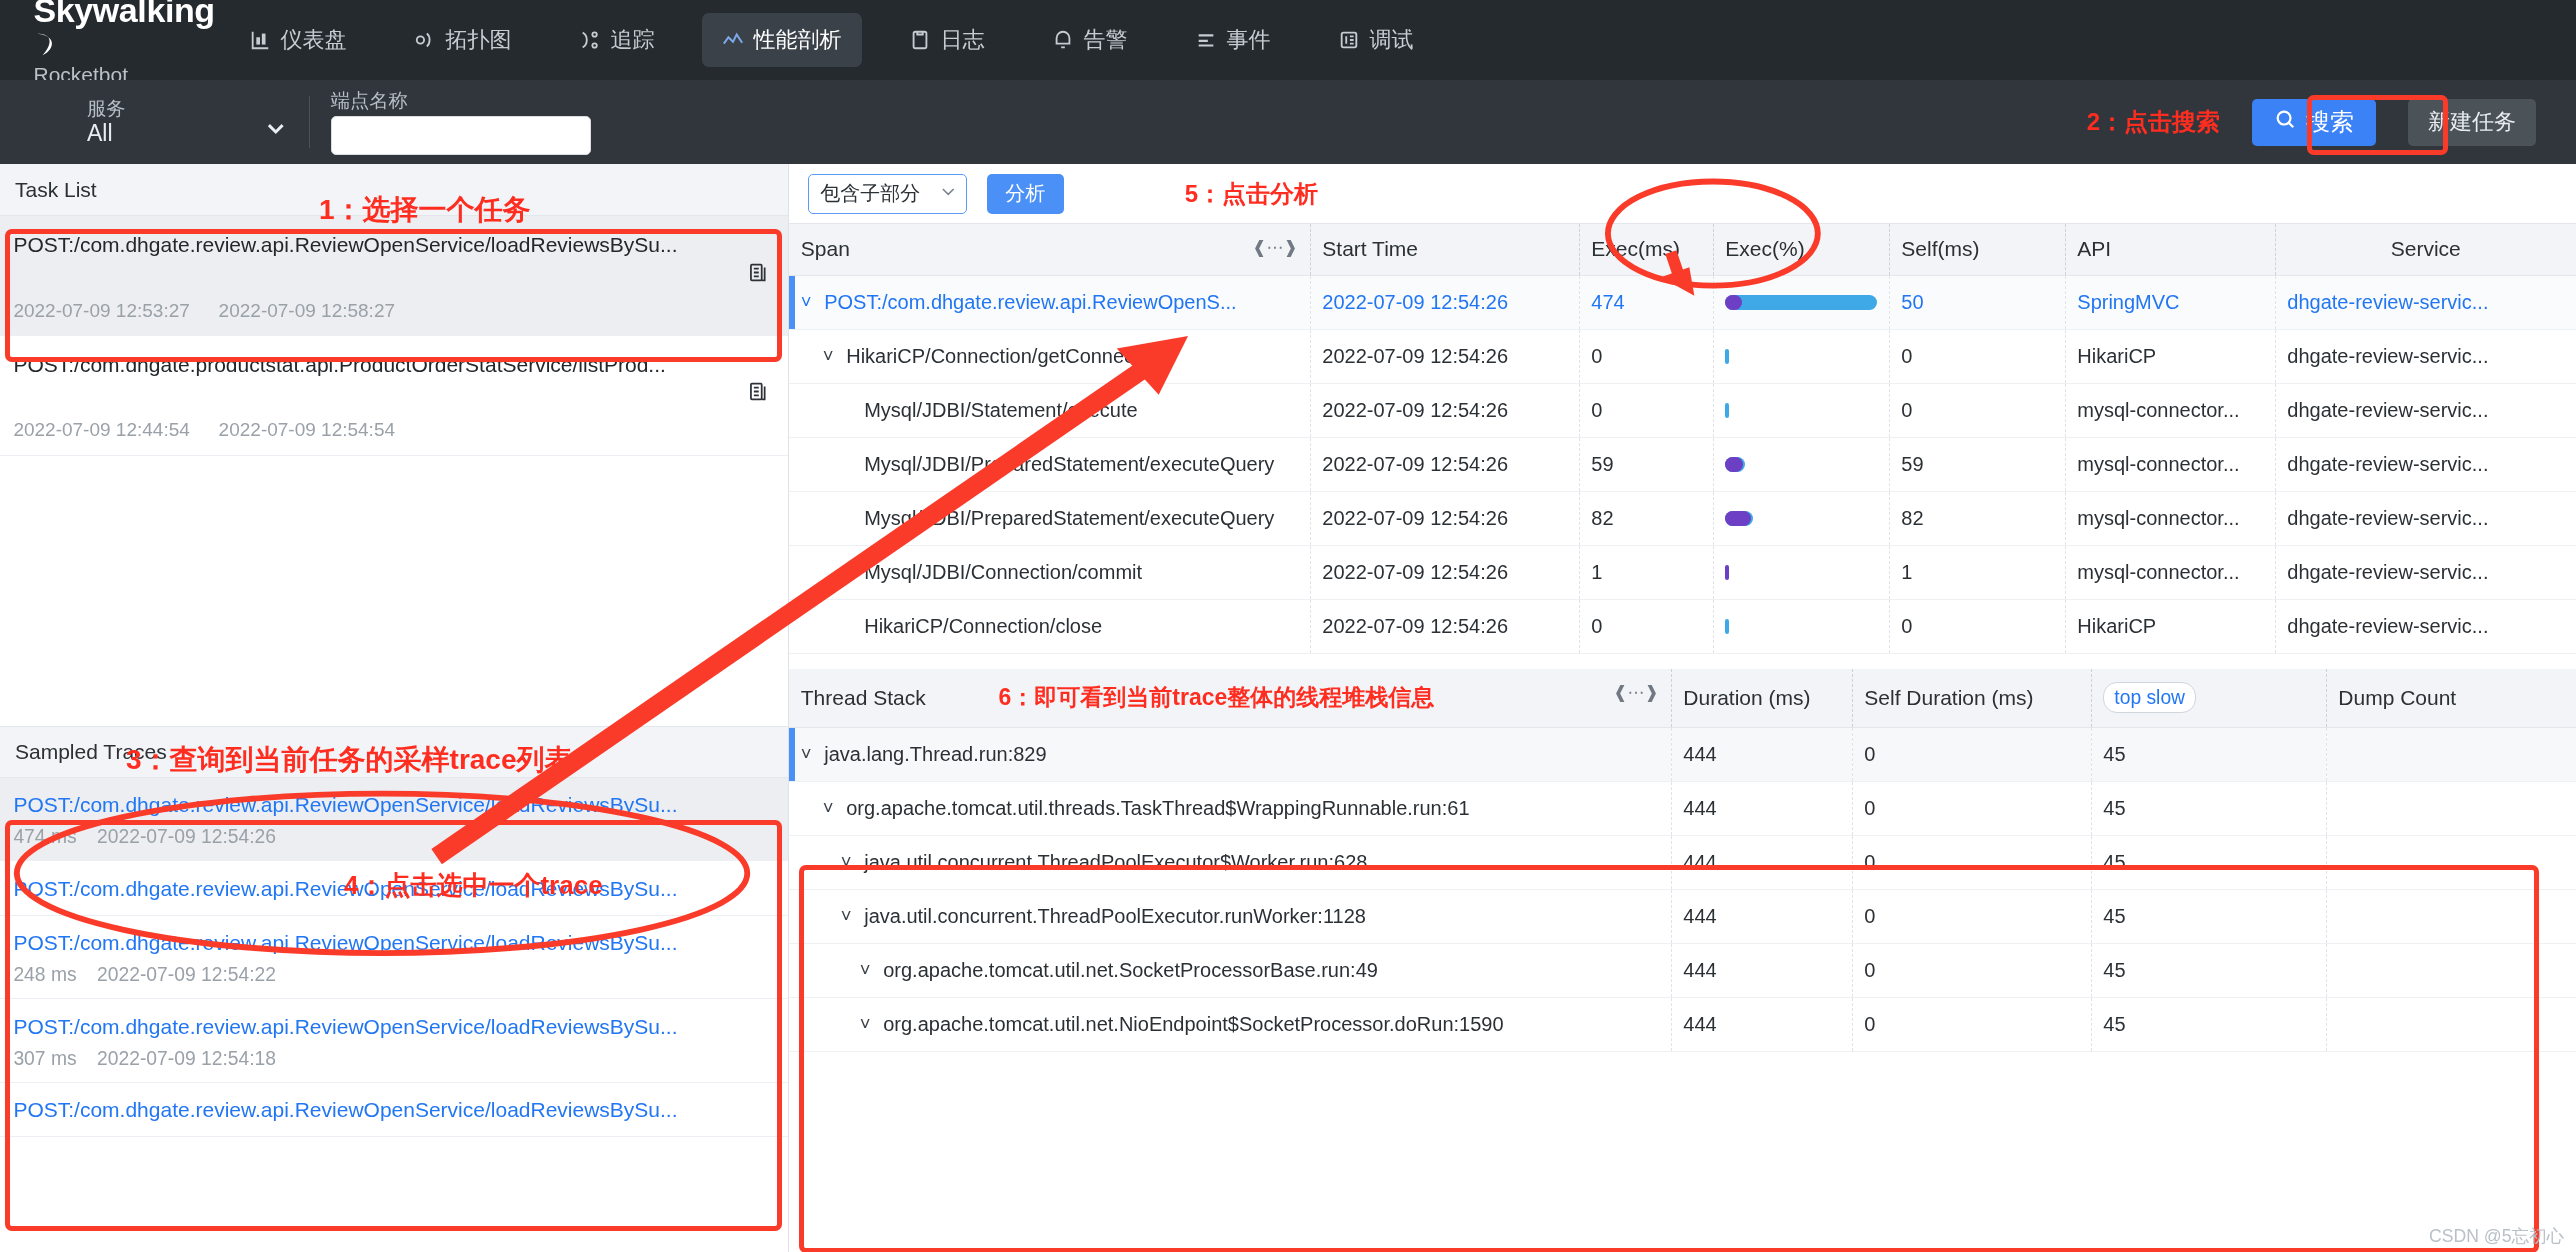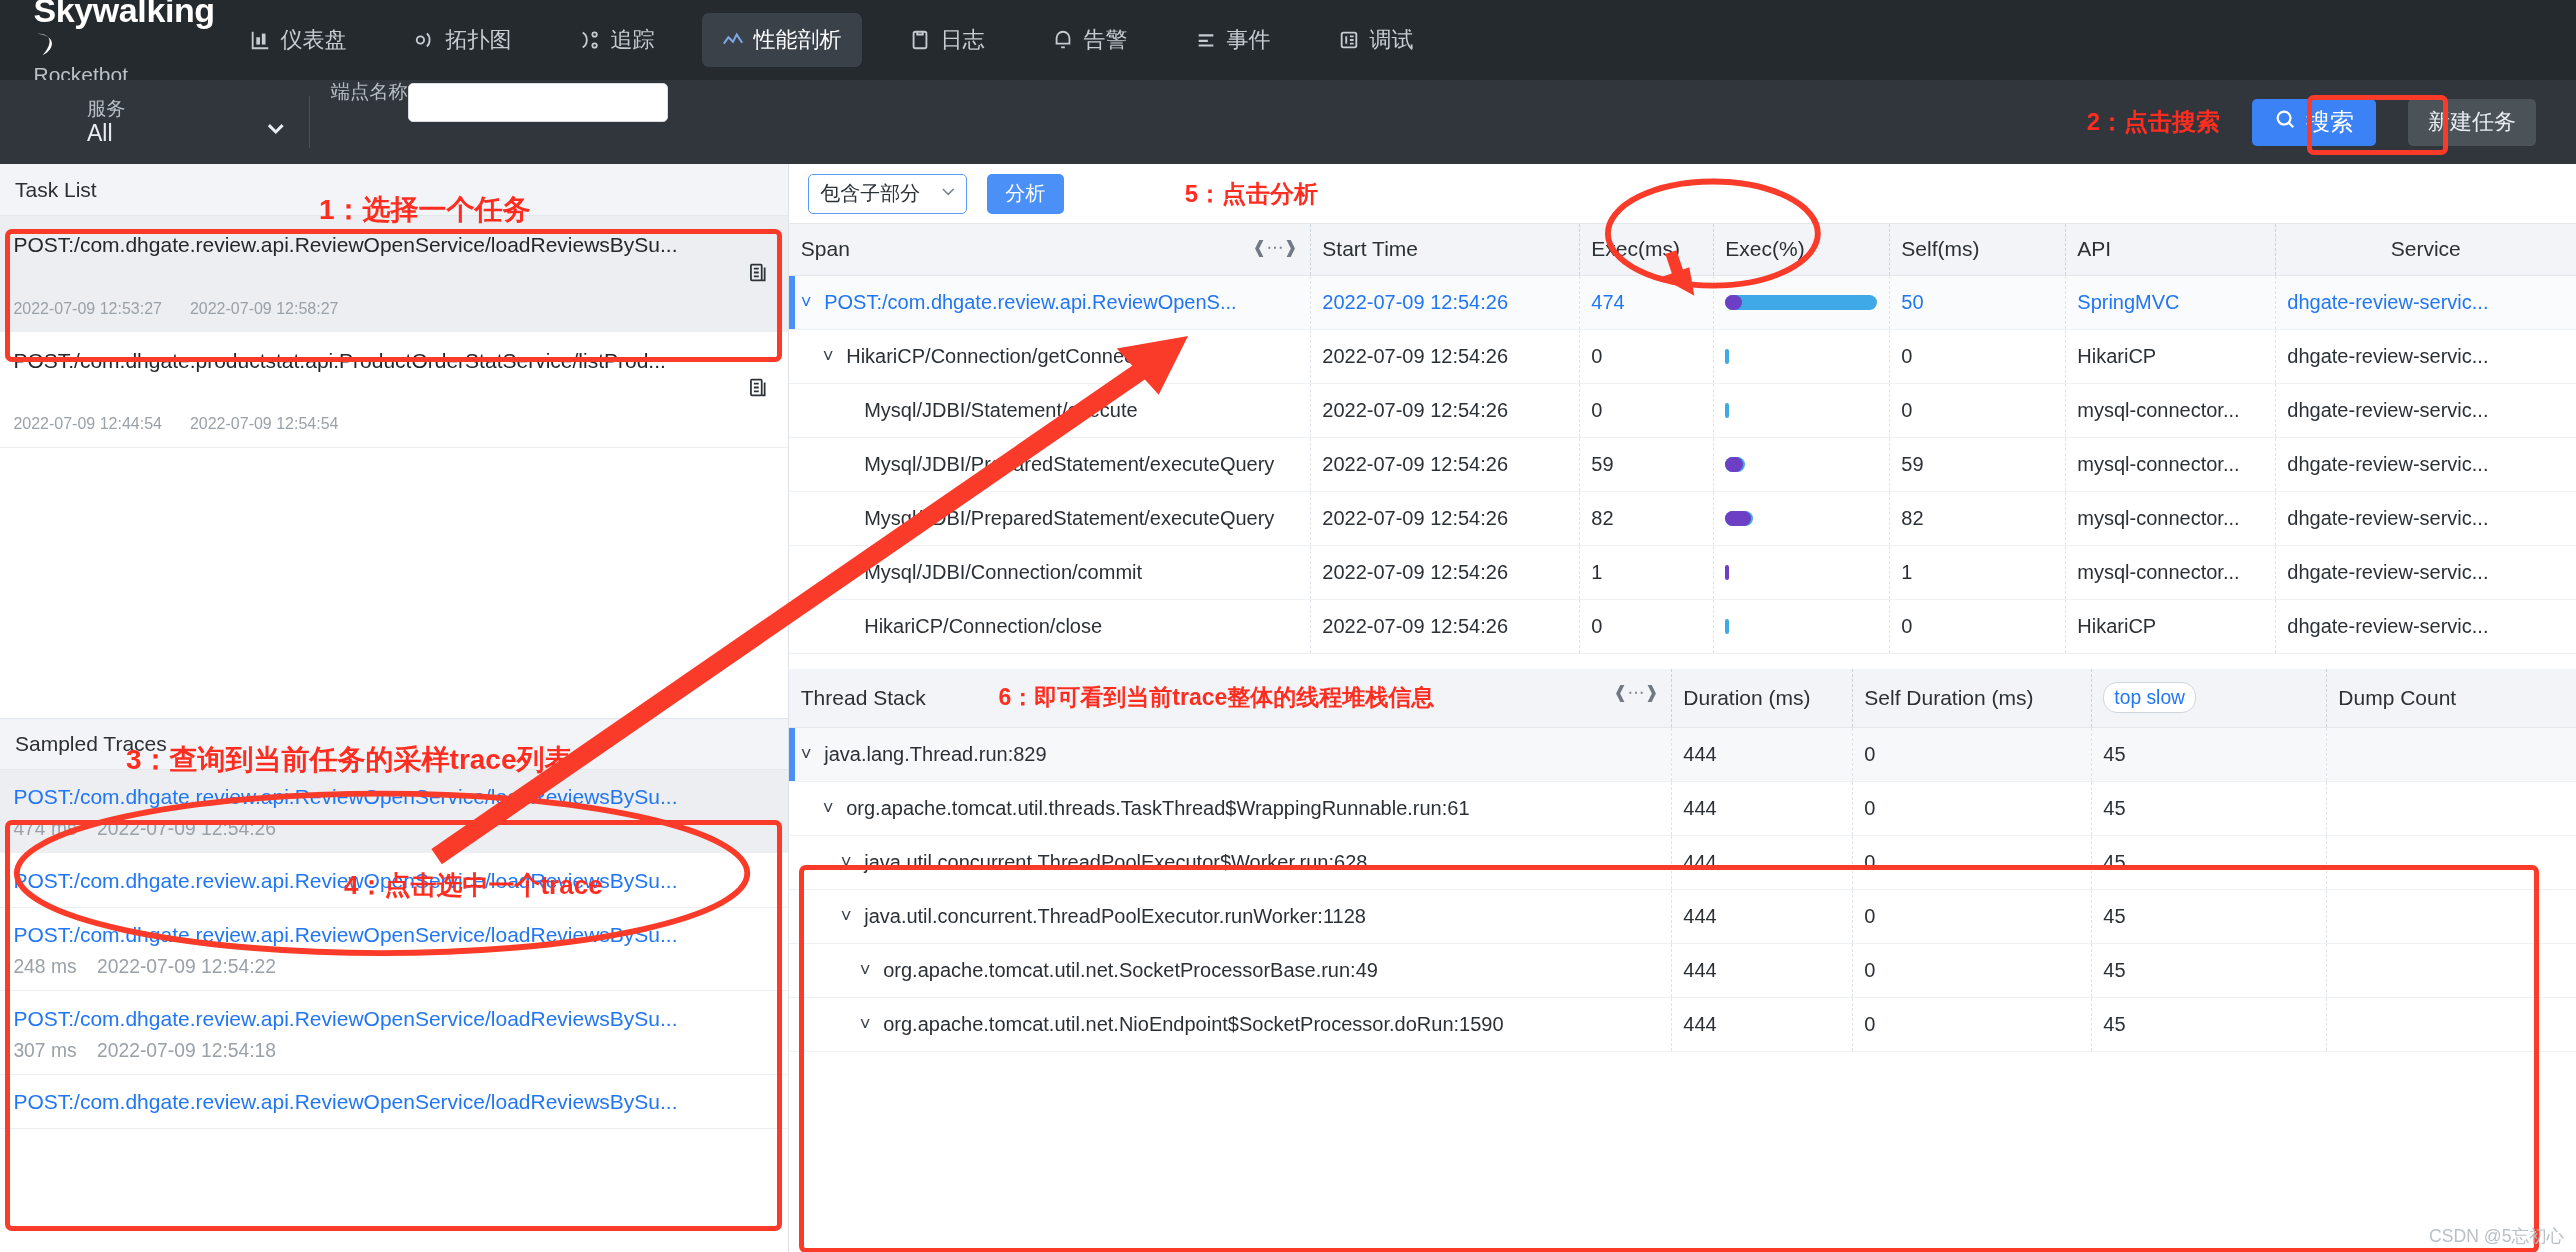--- a/index.html
+++ b/index.html
@@ -51,21 +51,21 @@
     width: 277px; padding-left: 67px; position: relative; display: flex;
     flex-direction: column; justify-content: center; height: 100%;
   }
   .field-label { color: #b7bec5; font-size: 19.3px; line-height: 23.5px; }
   .field-value { color: #e9edf1; font-size: 23px; line-height: 27px; }
   .chev {
     position: absolute; right: 10px; top: 50%; transform: translateY(-20%);
     color: #e9edf1; font-size: 20px;
   }
   .divider-v { width: 1.7px; height: 52px; background: #4a5159; margin: 0 11.8px; }
-  .field-endpoint { display: flex; flex-direction: row; justify-content: center;
+  .field-endpoint { display: flex; flex-direction: column; justify-content: center;
     height: 100%; padding-left: 8.4px; }
   .endpoint-input {
     width: 260px; height: 39px; background: #fff; border: 0.8px solid #d9dde1;
     border-radius: 5px; margin-top: 3.4px; font-size: 18.5px; padding: 0 8.4px;
     font-family: "Liberation Sans", sans-serif;
   }
   .filter-right { margin-left: auto; display: flex; align-items: center; gap: 32px; padding-right: 20px;}
   .anno-text { color: #ff2d20; font-size: 24px; font-weight: bold; white-space: nowrap; }
   .btn-search {
     background: #3b82f6; color: #fff; border: none; border-radius: 5px;
@@ -91,21 +91,21 @@
   }
   .task-list { flex: 0 0 auto; }
   .task-item {
     padding: 15px 17px 13.4px 13.4px; border-bottom: 0.8px solid #eceff3; position: relative;
     cursor: pointer;
   }
   .task-item.selected { background: #eceef1; }
   .task-name { font-size: 21px; color: #23272b; line-height: 28.5px; white-space: nowrap;
     overflow: hidden; text-overflow: ellipsis; }
   .task-copy { text-align: right; color: #2c3238; font-size: 22px; line-height: 34px; }
-  .task-times { color: #9aa1a8; font-size: 16px; margin-top: 5px; }
+  .task-times { color: #9aa1a8; font-size: 19px; margin-top: 5px; }
   .task-times span { margin-right: 23.5px; }
 
   .traces-head { border-top: 0.8px solid #e3e7ec; }
   .trace-scroll { flex: 1; overflow: hidden; position: relative; }
   .trace-item { padding: 13.4px 15px 11.8px 13.4px; border-bottom: 0.8px solid #eceff3; cursor: pointer; }
   .trace-item.selected { background: #eceef1; }
   .trace-name {
     color: #2176f3; font-size: 21px; line-height: 28.5px; white-space: nowrap;
     overflow: hidden; text-overflow: ellipsis;
   }

